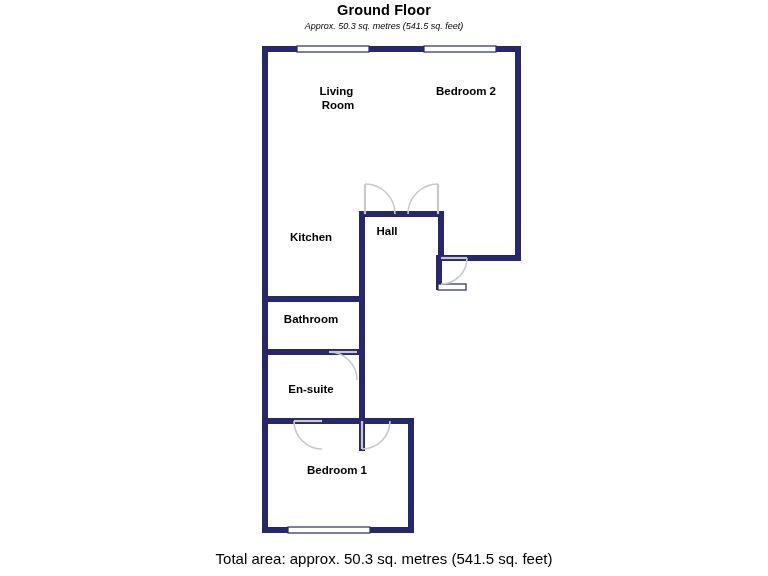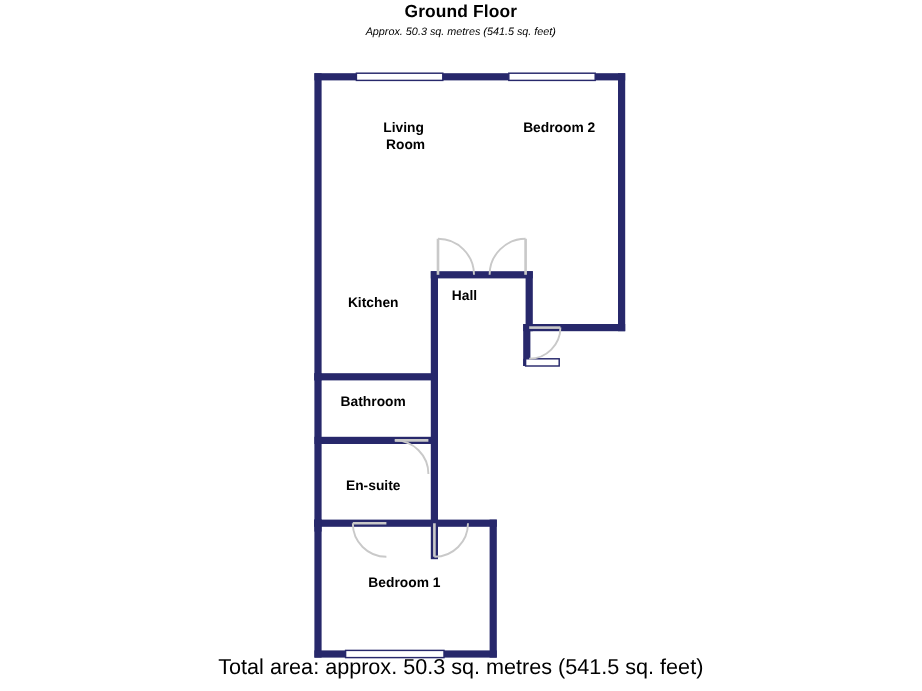--- a/index.html
+++ b/index.html
@@ -38,25 +38,25 @@
     line-height: 12px;
     margin-top: 1px;
     font-style: italic;
   }
   .footer-block {
     position: absolute;
     bottom: 9px;
     left: 0;
     width: 768px;
     text-align: center;
-    font-size: 18px;
+    font-size: 15px;
   }
   .plan-svg-wrap {
     position: absolute;
-    top: 51px;
+    top: 36px;
     left: 0;
     width: 768px;
     height: 510px;
   }
   svg.plan {
     display: block;
   }
   .room-label {
     font-family: "Liberation Sans", sans-serif;
     font-size: 11.5px;

